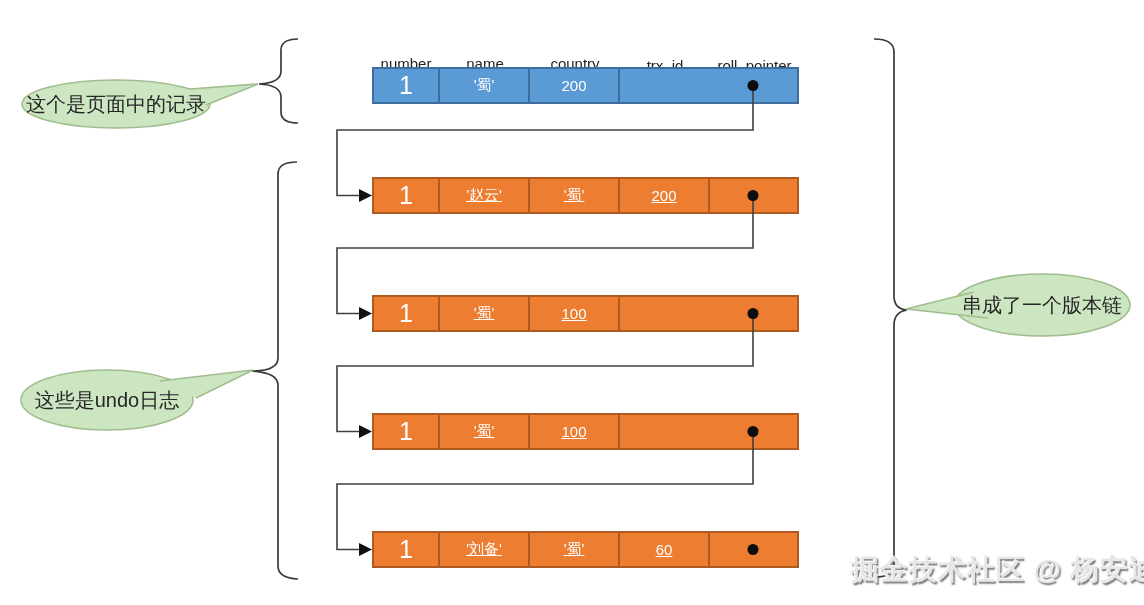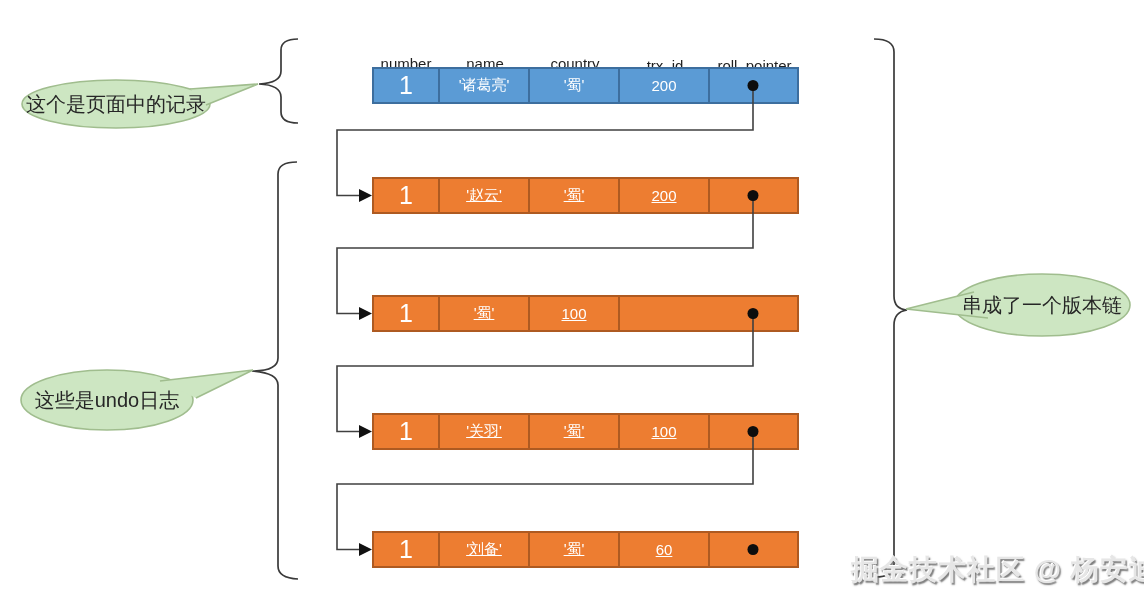--- a/index.html
+++ b/index.html
@@ -103,21 +103,20 @@
   <div class="col-headers">
     <div class="h h-number">number</div>
     <div class="h h-name">name</div>
     <div class="h h-country">country</div>
     <div class="h h-trx">trx_id</div>
     <div class="h h-roll">roll_pointer</div>
   </div>
 
   <div class="vrow row-record" style="top:67px">
     <div class="cell c-number">1</div>
-    <div class="cell c-name">'诸葛亮'</div>
     <div class="cell c-country">'蜀'</div>
     <div class="cell c-trx">200</div>
     <div class="cell c-roll"></div>
   </div>
 
   <div class="vrow row-undo" style="top:177px">
     <div class="cell c-number">1</div>
     <div class="cell c-name">'赵云'</div>
     <div class="cell c-country">'蜀'</div>
     <div class="cell c-trx">200</div>
@@ -126,21 +125,20 @@
 
   <div class="vrow row-undo" style="top:295px">
     <div class="cell c-number">1</div>
     <div class="cell c-country">'蜀'</div>
     <div class="cell c-trx">100</div>
     <div class="cell c-roll"></div>
   </div>
 
   <div class="vrow row-undo" style="top:413px">
     <div class="cell c-number">1</div>
-    <div class="cell c-name">'关羽'</div>
     <div class="cell c-country">'蜀'</div>
     <div class="cell c-trx">100</div>
     <div class="cell c-roll"></div>
   </div>
 
   <div class="vrow row-undo" style="top:531px">
     <div class="cell c-number">1</div>
     <div class="cell c-name">'刘备'</div>
     <div class="cell c-country">'蜀'</div>
     <div class="cell c-trx">60</div>

